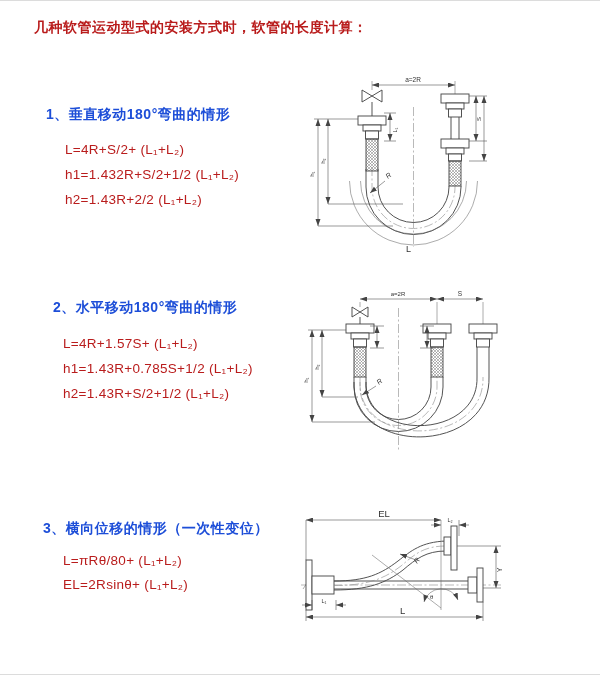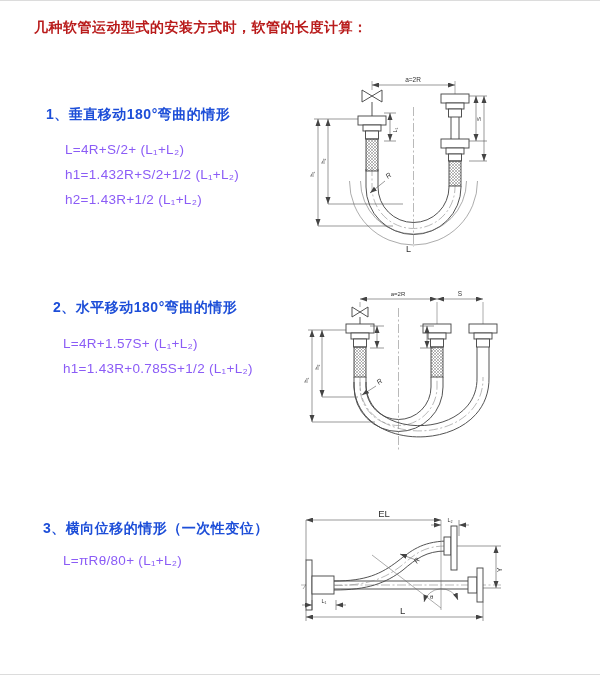--- a/index.html
+++ b/index.html
@@ -9,21 +9,21 @@
     overflow:hidden;
   }
   .edge{position:absolute;left:0;right:0;height:1px;background:#dcdcdc}
   .page-title{
     position:absolute;left:34px;top:19px;font-size:14px;font-weight:700;
     letter-spacing:.5px;color:#b91c1c;
   }
   .sec-heading{
     position:absolute;font-size:14px;font-weight:700;letter-spacing:.5px;color:#1d4ed8;
   }
-  .formulas{position:absolute;font-size:13.5px;letter-spacing:.3px;color:#8b5cf6}
+  .formulas{position:absolute;font-size:13.5px;letter-spacing:.3px;color:#b91c1c}
   .formulas .formula{line-height:25px;white-space:pre}
   #f3 .formula{line-height:23.5px}
   .diagram{position:absolute}
   svg{display:block;overflow:hidden}
   svg text{fill:#333;font-family:"Liberation Sans","DejaVu Sans",sans-serif}
   .tube{stroke:#4a4a4a;stroke-width:.95;fill:none}
   .fit{fill:#ffffff;stroke:#4a4a4a;stroke-width:.95}
   .hx{fill:url(#hx);stroke:#4a4a4a;stroke-width:.95}
   .dim{stroke:#555;stroke-width:.6;fill:none}
   .thin{stroke:#666;stroke-width:.55;fill:none}
@@ -34,21 +34,21 @@
 
 <div class="edge" style="top:0"></div>
 <div class="edge" style="bottom:0"></div>
 
 <div class="page-title">几种软管运动型式的安装方式时，软管的长度计算：</div>
 
 <div class="sec-heading" style="left:46px;top:106px">1、垂直移动180°弯曲的情形</div>
 <div class="formulas" id="f1" style="left:65px;top:137px">
   <div class="formula">L=4R+S/2+ (L₁+L₂)</div>
   <div class="formula">h1=1.432R+S/2+1/2 (L₁+L₂)</div>
-  <div class="formula">h2=1.43R+1/2 (L₁+L₂)</div>
+  <div class="formula">h2=1.43R+2/2 (L₁+L₂)</div>
 </div>
 
 <div class="diagram" style="left:300px;top:69px">
 <svg width="285" height="192" viewBox="0 0 285 192">
   <defs>
     <marker id="ae" markerWidth="8" markerHeight="6" refX="7" refY="2.5" orient="auto" markerUnits="userSpaceOnUse">
       <path d="M0,0 L7,2.5 L0,5 Z" fill="#444"></path>
     </marker>
     <marker id="as" markerWidth="8" markerHeight="6" refX="0" refY="2.5" orient="auto" markerUnits="userSpaceOnUse">
       <path d="M7,0 L0,2.5 L7,5 Z" fill="#444"></path>
@@ -117,20 +117,21 @@
 
     <text x="106" y="183" font-size="9">L</text>
   </g>
 </svg>
 </div>
 
 <div class="sec-heading" style="left:53px;top:299px">2、水平移动180°弯曲的情形</div>
 <div class="formulas" id="f2" style="left:63px;top:331px">
   <div class="formula">L=4R+1.57S+ (L₁+L₂)</div>
   <div class="formula">h1=1.43R+0.785S+1/2 (L₁+L₂)</div>
+  <div class="formula">h2=1.43R+S/2+1/2 (L₁+L₂)</div>
 </div>
 
 <div class="diagram" style="left:300px;top:282px">
 <svg width="285" height="178" viewBox="0 0 285 178">
   <path class="cl" d="M98.5,26 V170"></path>
 
   <g>
     <path class="tube" d="M54,95 V105 A44.5,44.5 0 0 0 143,105 V95"></path>
     <path class="tube" d="M66,95 V105 A32.5,32.5 0 0 0 131,105 V95"></path>
     <path class="cl" d="M60,95 V105 A38.5,38.5 0 0 0 137,105 V95"></path>
@@ -190,20 +191,21 @@
 
     <path class="dim" d="M76,104 L62,113" marker-end="url(#ae)"></path>
     <text x="79" y="103" font-size="7" font-style="italic" transform="rotate(-40 79 103)">R</text>
   </g>
 </svg>
 </div>
 
 <div class="sec-heading" style="left:43px;top:520px">3、横向位移的情形（一次性变位）</div>
 <div class="formulas" id="f3" style="left:63px;top:549px">
   <div class="formula">L=πRθ/80+ (L₁+L₂)</div>
+  <div class="formula">EL=2Rsinθ+ (L₁+L₂)</div>
 </div>
 
 <div class="diagram" style="left:296px;top:500px">
 <svg width="295" height="150" viewBox="0 0 295 150">
 
   <path class="cl" d="M5,85 H205"></path>
   <path class="thin" d="M7,89 L13,80 M10,90 L16,81"></path>
 
   <g>
     <rect class="fit" x="10" y="60" width="6" height="50"></rect>

